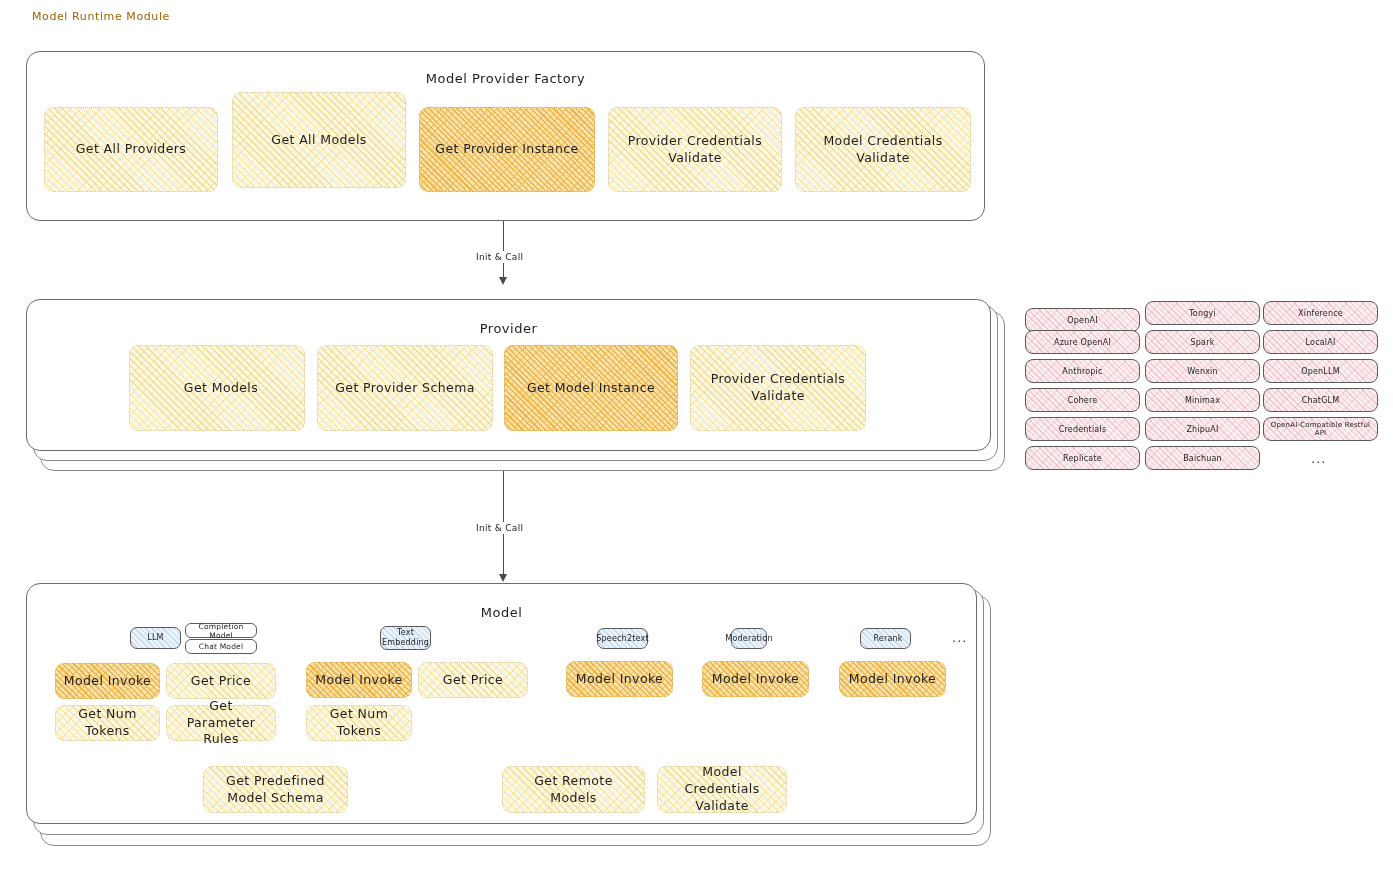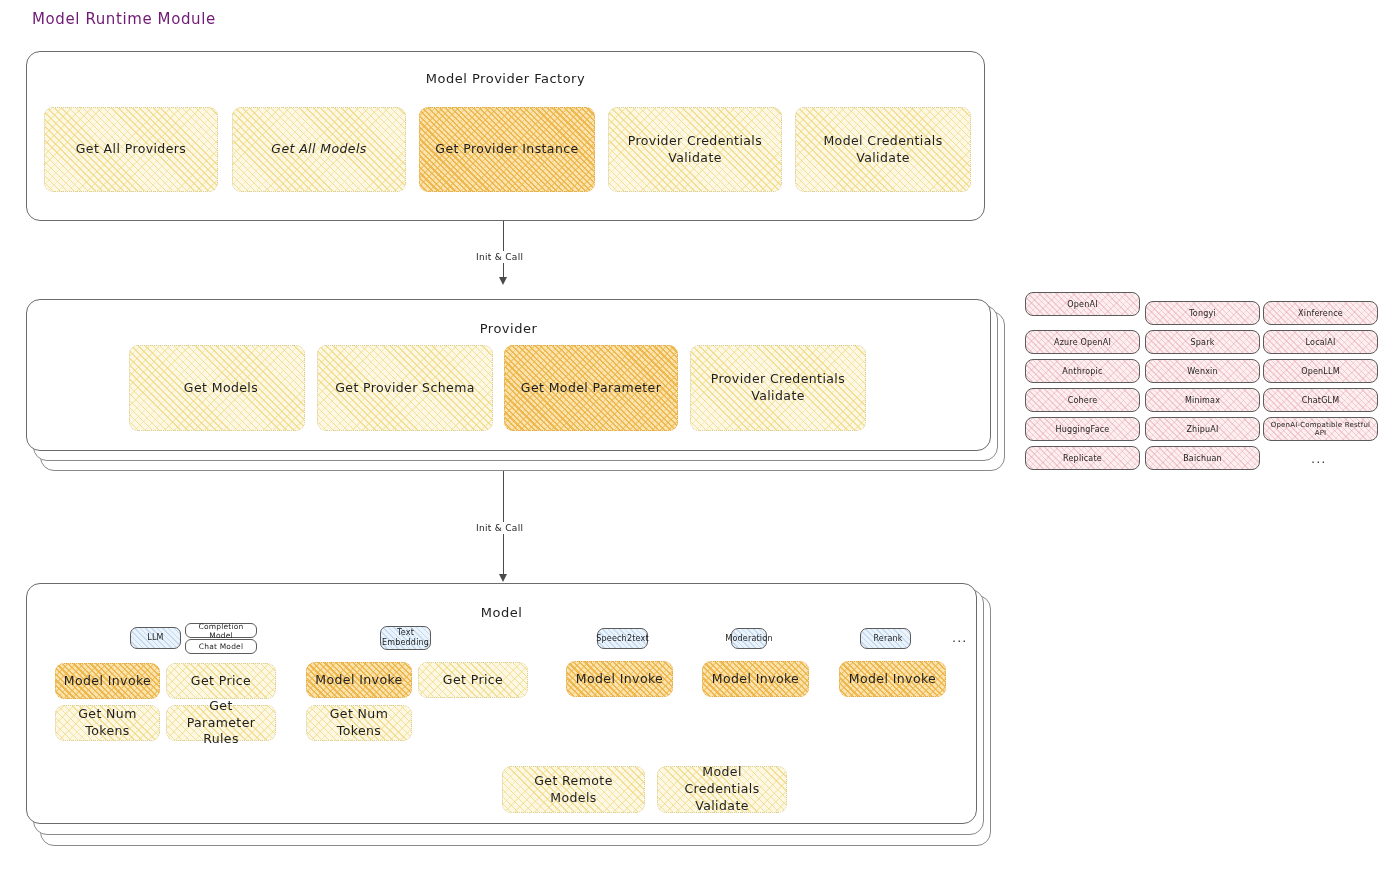--- a/index.html
+++ b/index.html
@@ -15,21 +15,21 @@
     height: 880px;
     overflow: hidden;
     background: #ffffff;
   }
 
   .hand { font-family: "DejaVu Sans", sans-serif; letter-spacing: .4px; }
 
   
   #page-title {
     position: absolute; left: 32px; top: 10px;
-    font-size: 15px; color: #701a75; font-weight: 400;
+    font-size: 11px; color: #a16207; font-weight: 400;
     letter-spacing: .6px;
   }
 
   
   .card {
     position: absolute;
     background: #ffffff;
     border: 1.2px solid #6b6b6b;
     border-radius: 14px;
   }
@@ -160,47 +160,47 @@
 
 <div id="canvas">
 
   <div id="page-title" class="hand">Model Runtime Module</div>
 
   <div class="card" style="left:26px; top:51px; width:959px; height:170px;">
     <div class="card-title hand" style="top:19px;">Model Provider Factory</div>
   </div>
 
   <div class="hbox light hand" style="left:44px; top:107px; width:174px; height:85px;">Get All Providers</div>
-  <div class="hbox light hand" style="left:232px; top:107px; width:174px; height:85px;font-style:italic;">Get All Models</div>
+  <div class="hbox light hand" style="left:232px; top:92px; width:174px; height:96px;">Get All Models</div>
   <div class="hbox strong hand" style="left:419px; top:107px; width:176px; height:85px;">Get Provider Instance</div>
   <div class="hbox light hand" style="left:608px; top:107px; width:174px; height:85px;">Provider Credentials Validate</div>
   <div class="hbox light hand" style="left:795px; top:107px; width:176px; height:85px;">Model Credentials Validate</div>
 
   <div class="conn">
     <div class="conn-line" style="left:503px; top:221px; height:62px;"></div>
     <div class="arrow-head" style="left:498.5px; top:277px;"></div>
     <div class="conn-label hand" style="left:472px; top:251px;">Init &amp; Call</div>
   </div>
 
   <div class="card-stack-l2" style="left:40px; top:311px; width:965px; height:160px;"></div>
   <div class="card-stack-l1" style="left:33px; top:305px; width:965px; height:156px;"></div>
   <div class="card" style="left:26px; top:299px; width:965px; height:152px;">
     <div class="card-title hand" style="top:21px;">Provider</div>
   </div>
 
   <div class="hbox light hand" style="left:129px; top:345px; width:176px; height:86px;padding-left:14px;">Get Models</div>
   <div class="hbox light hand" style="left:317px; top:345px; width:176px; height:86px;">Get Provider Schema</div>
-  <div class="hbox strong hand" style="left:504px; top:345px; width:174px; height:86px;">Get Model Parameter</div>
+  <div class="hbox strong hand" style="left:504px; top:345px; width:174px; height:86px;">Get Model Instance</div>
   <div class="hbox light hand" style="left:690px; top:345px; width:176px; height:86px;">Provider Credentials Validate</div>
 
-  <div class="pill-pink hand" style="left:1025px; top:292px; width:115px; height:24px;">OpenAI</div>
+  <div class="pill-pink hand" style="left:1025px; top:308px; width:115px; height:24px;">OpenAI</div>
   <div class="pill-pink hand" style="left:1025px; top:330px; width:115px; height:24px;">Azure OpenAI</div>
   <div class="pill-pink hand" style="left:1025px; top:359px; width:115px; height:24px;">Anthropic</div>
   <div class="pill-pink hand" style="left:1025px; top:388px; width:115px; height:24px;">Cohere</div>
-  <div class="pill-pink hand" style="left:1025px; top:417px; width:115px; height:24px;">HuggingFace</div>
+  <div class="pill-pink hand" style="left:1025px; top:417px; width:115px; height:24px;">Credentials</div>
   <div class="pill-pink hand" style="left:1025px; top:446px; width:115px; height:24px;">Replicate</div>
 
   <div class="pill-pink hand" style="left:1145px; top:301px; width:115px; height:24px;">Tongyi</div>
   <div class="pill-pink hand" style="left:1145px; top:330px; width:115px; height:24px;">Spark</div>
   <div class="pill-pink hand" style="left:1145px; top:359px; width:115px; height:24px;">Wenxin</div>
   <div class="pill-pink hand" style="left:1145px; top:388px; width:115px; height:24px;">Minimax</div>
   <div class="pill-pink hand" style="left:1145px; top:417px; width:115px; height:24px;">ZhipuAI</div>
   <div class="pill-pink hand" style="left:1145px; top:446px; width:115px; height:24px;">Baichuan</div>
 
   <div class="pill-pink hand" style="left:1263px; top:301px; width:115px; height:24px;">Xinference</div>
@@ -241,16 +241,17 @@
   <div class="hbox strong hand" style="left:566px; top:661px; width:107px; height:36px;">Model Invoke</div>
 
   <div class="tag-blue hand" style="left:731px; top:628px; width:36px; height:21px;">Moderation</div>
   <div class="hbox strong hand" style="left:702px; top:661px; width:107px; height:36px;">Model Invoke</div>
 
   <div class="tag-blue hand" style="left:860px; top:628px; width:51px; height:21px;padding-left:8px;">Rerank</div>
   <div class="hbox strong hand" style="left:839px; top:661px; width:107px; height:36px;">Model Invoke</div>
 
   <div class="ellipsis hand" style="left:952px; top:630px;">...</div>
 
+  <div class="hbox light hand" style="left:203px; top:766px; width:145px; height:47px;">Get Predefined Model Schema</div>
   <div class="hbox light hand" style="left:502px; top:766px; width:143px; height:47px;">Get Remote Models</div>
   <div class="hbox light hand" style="left:657px; top:766px; width:130px; height:47px;">Model Credentials Validate</div>
 
 </div>
 
 </body></html>

